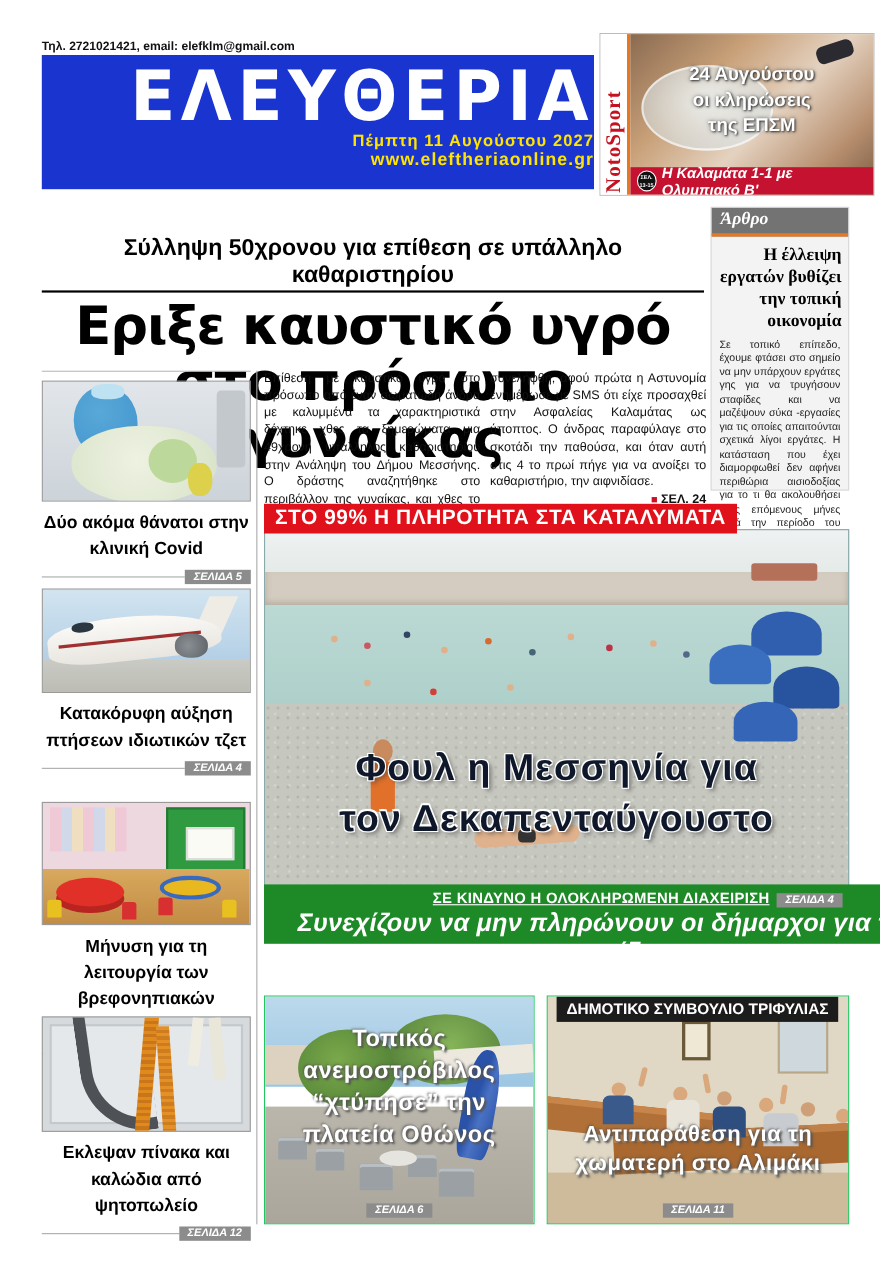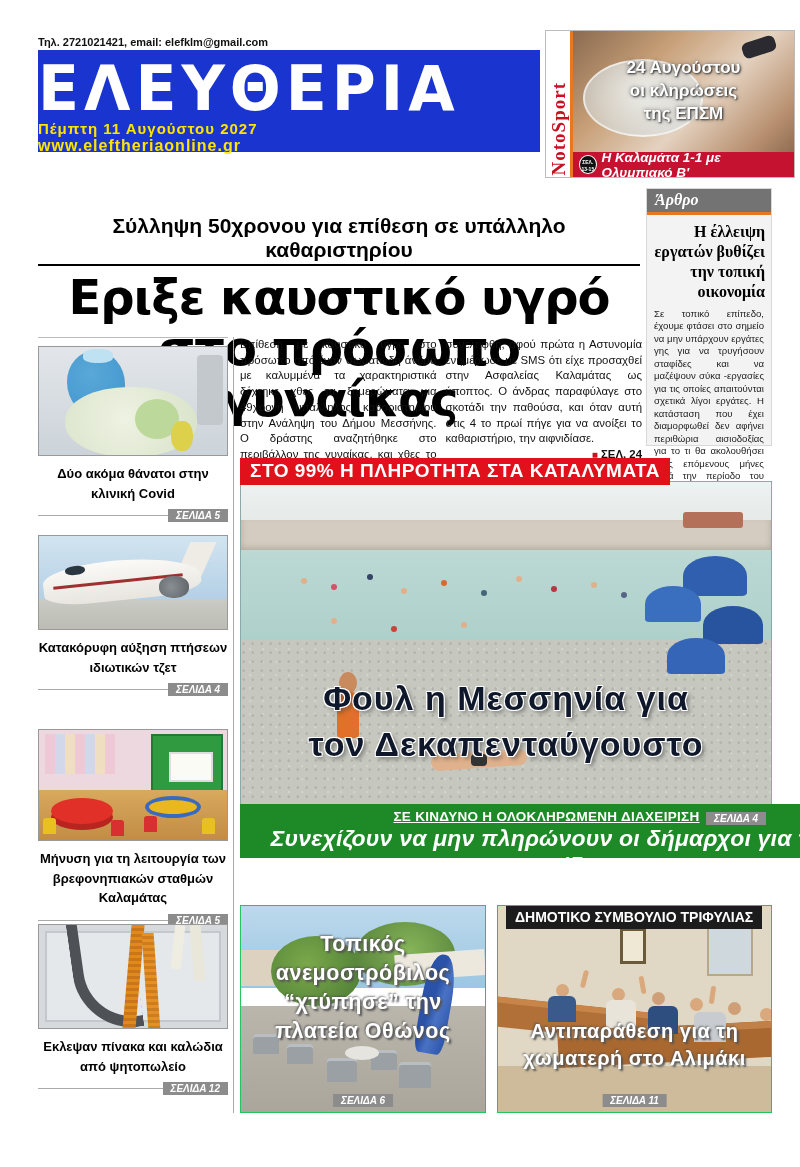--- a/index.html
+++ b/index.html
@@ -4,21 +4,21 @@
 <style>
   * { margin:0; padding:0; box-sizing:border-box; }
   body { background:#fff; font-family:"Liberation Sans", sans-serif; }
   .page { position:relative; width:800px; height:1167px; background:#fff; overflow:hidden; }
 
   
   .topline { position:absolute; top:36px; left:38px; width:722px; display:flex; justify-content:space-between; font-size:11px; font-weight:bold; color:#111; }
   .topline .issue { width:255px; text-align:right; }
 
   
-  .masthead { position:absolute; left:38px; top:50px; width:502px; height:102px; background:#1a35cf; text-align:left; }
+  .masthead { position:absolute; left:38px; top:50px; width:502px; height:122px; background:#1a35cf; text-align:right; }
   .logo { margin-top:8px; color:#fff; font-size:60px; font-weight:900; letter-spacing:5px; line-height:1.0; font-family:"DejaVu Sans", sans-serif; transform:scaleY(1.05); }
   .mh-date { color:#ffe400; font-weight:bold; font-size:15px; margin-top:2px; letter-spacing:1px; }
   .mh-site { color:#ffe400; font-weight:bold; font-size:16px; letter-spacing:1px; }
 
   
   .notosport { position:absolute; left:545px; top:30px; width:250px; height:148px; border:1px solid #bbb; display:flex; }
   .ns-strip { width:27px; background:#fff; border-right:3px solid #e87722; position:relative; }
   .ns-brand { position:absolute; bottom:2px; left:2px; writing-mode:vertical-rl; transform:rotate(180deg); font-family:"Liberation Serif", serif; font-weight:bold; font-size:19px; color:#c41220; letter-spacing:1px; }
   .ns-photo { flex:1; position:relative; background:linear-gradient(135deg,#8a6a50 0%, #c8a078 30%, #e4d2c0 55%, #b89070 80%, #7a5a42 100%); overflow:hidden; }
   .ns-bowl { position:absolute; left:10px; top:28px; width:120px; height:78px; background:radial-gradient(ellipse at 50% 40%, rgba(240,248,250,.85), rgba(200,216,224,.45)); border-radius:50%; border:2px solid rgba(255,255,255,.6); }
@@ -44,21 +44,21 @@
   .arthro-head { background:#737373; border-bottom:3px solid #e87722; color:#fff; font-family:"Liberation Serif", serif; font-style:italic; font-weight:bold; font-size:16px; padding:2px 8px 3px; }
   .arthro-title { font-weight:bold; font-size:16px; text-align:right; line-height:1.25; padding:7px 6px 4px;font-family:Liberation Serif, serif; }
   .arthro-body { font-size:9.6px; line-height:1.3; text-align:justify; padding:2px 7px; color:#222; }
   .arthro-foot { border-top:1px solid #999; margin:4px 7px 0; text-align:right; font-style:italic; font-weight:bold; font-size:10px; padding-top:2px; }
 
   
   .sidebar { position:absolute; left:38px; top:337px; width:190px; height:778px; border-top:1px solid #bbb; }
   .vrule { position:absolute; left:233px; top:337px; width:1px; height:776px; background:#aaa; }
   .sb-item { position:absolute; left:0; width:190px; }
   .sb-photo { width:190px; border:1px solid #999; position:relative; overflow:hidden; }
-  .sb-caption { text-align:center; font-weight:bold; font-size:13px; line-height:1.5; padding:8px 0 6px; color:#000; }
+  .sb-caption { text-align:center; font-weight:bold; font-size:16px; line-height:1.5; padding:8px 0 6px; color:#000; }
   .badge-row { display:flex; align-items:center; }
   .badge-line { flex:1; height:1px; background:#aaa; }
   .pg-badge { background:#8c8c8c; color:#fff; font-style:italic; font-weight:bold; font-size:10px; padding:1px 8px; white-space:nowrap; }
 
   
   .beach { position:absolute; left:240px; top:458px; width:532px; height:374px; }
   .red-banner { position:absolute; left:0; top:0; z-index:3; background:#e0111a; color:#fff; font-weight:bold; font-size:19px; padding:2px 10px 3px; letter-spacing:.5px; }
   .beach-photo { position:absolute; left:0; top:23px; width:532px; height:351px; border:1px solid #8aa; background:#c6c8c0; overflow:hidden; }
   .bp-sky { position:absolute; top:0; left:0; right:0; height:52px; background:linear-gradient(#eef2f2,#e2e8e6); }
   .bp-town { position:absolute; top:38px; left:0; right:0; height:32px; background:#d4ccc0; box-shadow:inset 0 -4px 6px rgba(120,110,95,.35); }

